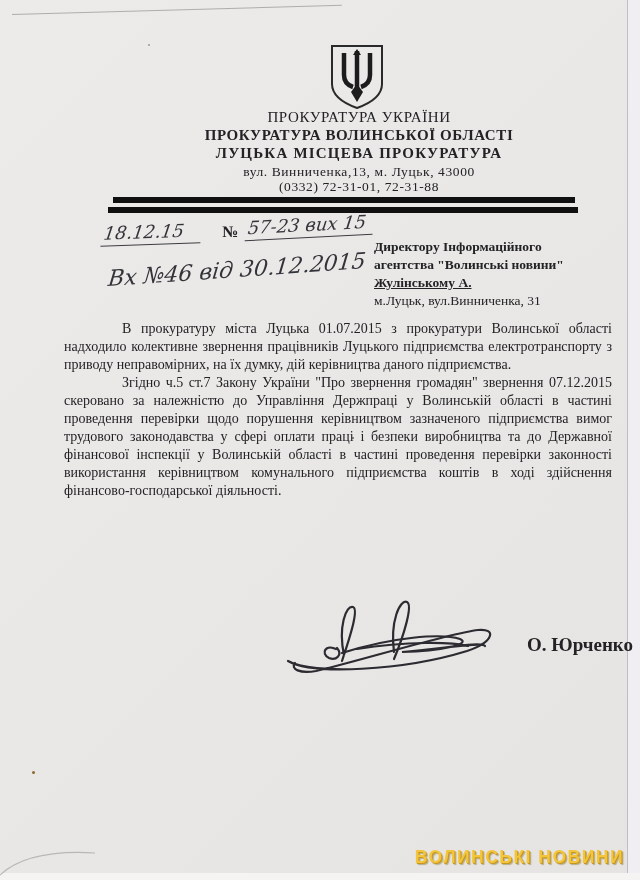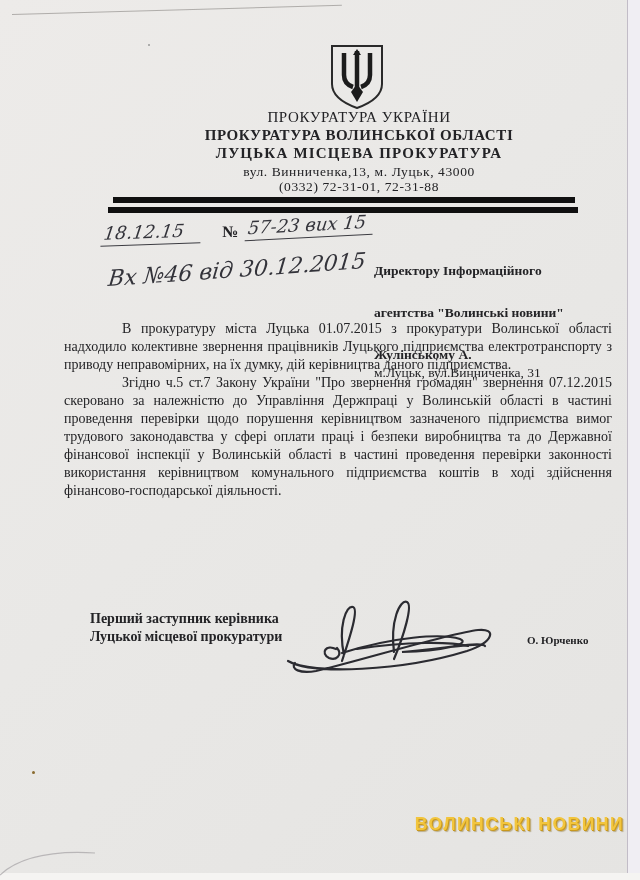--- a/index.html
+++ b/index.html
@@ -41,33 +41,33 @@
   .hw-inner{display:inline-block;transform:skewX(-10deg);}
   .hw-date{left:100px;top:221px;font-size:18px;transform:rotate(-2deg);
     border-bottom:1.5px solid #3c3c42;padding:0 16px 2px 4px;}
   .no-sign{position:absolute;left:222px;top:223px;font-size:16px;font-weight:bold;}
   .hw-number{left:244px;top:214px;font-size:18px;transform:rotate(-3deg);
     border-bottom:1.5px solid #3c3c42;padding:0 6px 2px 4px;}
   .hw-incoming{left:108px;top:257px;font-size:22px;transform:rotate(-4deg);}
   
   .recipient{position:absolute;left:374px;top:238px;width:240px;
     font-size:13.5px;line-height:18px;}
-  .recipient .b{font-weight:bold;margin-top:24px;}
-  .recipient .u{}
+  .recipient .b{font-weight:bold;}
+  .recipient .u{text-decoration:underline;}
   
   .body-text{position:absolute;left:64px;top:320px;width:548px;
     font-size:14px;line-height:18px;text-align:justify;}
   .body-text p{margin:0;text-indent:58px;}
   
   .sig-title{position:absolute;left:90px;top:610px;font-size:14px;
     font-weight:bold;line-height:18px;}
   .sig-svg{position:absolute;left:282px;top:597px;width:230px;height:85px;}
-  .sig-name{position:absolute;left:527px;top:634px;font-size:11px;font-weight:bold;}
+  .sig-name{position:absolute;left:527px;top:634px;font-size:19px;font-weight:bold;}
   
-  .watermark{position:absolute;right:16px;top:814px;
+  .watermark{position:absolute;right:16px;top:847px;
     font-family:"Liberation Sans",sans-serif;font-weight:bold;
     font-size:17.5px;letter-spacing:1.5px;color:var(--gold);
     text-shadow:1px 1px 0 #c8981e,2px 2px 1px rgba(120,90,10,.4);}
 </style>
 </head>
 <body>
 
 <div class="page">
 
   <div class="edge-strip"></div>
@@ -115,24 +115,20 @@
     <div class="b">агентства "Волинські новини"</div>
     <div class="b u">Жулінському А.</div>
     <div>м.Луцьк, вул.Винниченка, 31</div>
   </div>
 
   <div class="body-text">
     <p>В прокуратуру міста Луцька 01.07.2015 з прокуратури Волинської області надходило колективне звернення працівників Луцького підприємства електротранспорту з приводу неправомірних, на їх думку, дій керівництва даного підприємства.</p>
     <p>Згідно ч.5 ст.7 Закону України "Про звернення громадян" звернення 07.12.2015 скеровано за належністю до Управління Держпраці у Волинській області в частині проведення перевірки щодо порушення керівництвом зазначеного підприємства вимог трудового законодавства у сфері оплати праці і безпеки виробництва та до Державної фінансової інспекції у Волинській області в частині проведення перевірки законності використання керівництвом комунального підприємства коштів в ході здійснення фінансово-господарської діяльності.</p>
   </div>
 
-  <div class="sig-title">
-    <div>Перший заступник керівника</div>
-    <div>Луцької місцевої прокуратури</div>
-  </div>
   <svg class="sig-svg" viewBox="0 0 230 85">
     <g fill="none" stroke="#2b2b31" stroke-width="2.2" stroke-linecap="round">
       <path d="M6 64 C30 78 120 74 185 54 C212 45 215 31 196 33 C168 36 70 66 34 74 C18 77 8 72 13 66"></path>
       <path d="M62 58 C56 30 64 8 71 10 C77 12 68 40 60 64"></path>
       <path d="M112 55 C108 24 118 2 125 5 C131 8 122 38 112 62"></path>
       <path d="M60 56 C110 40 160 36 178 42 C190 47 160 54 120 55 C160 52 200 44 203 49"></path>
       <path d="M54 52 C44 47 38 56 47 61 C54 64 61 58 55 51"></path>
       <path d="M75 52 C125 44 170 45 186 49"></path>
     </g>
   </svg>

